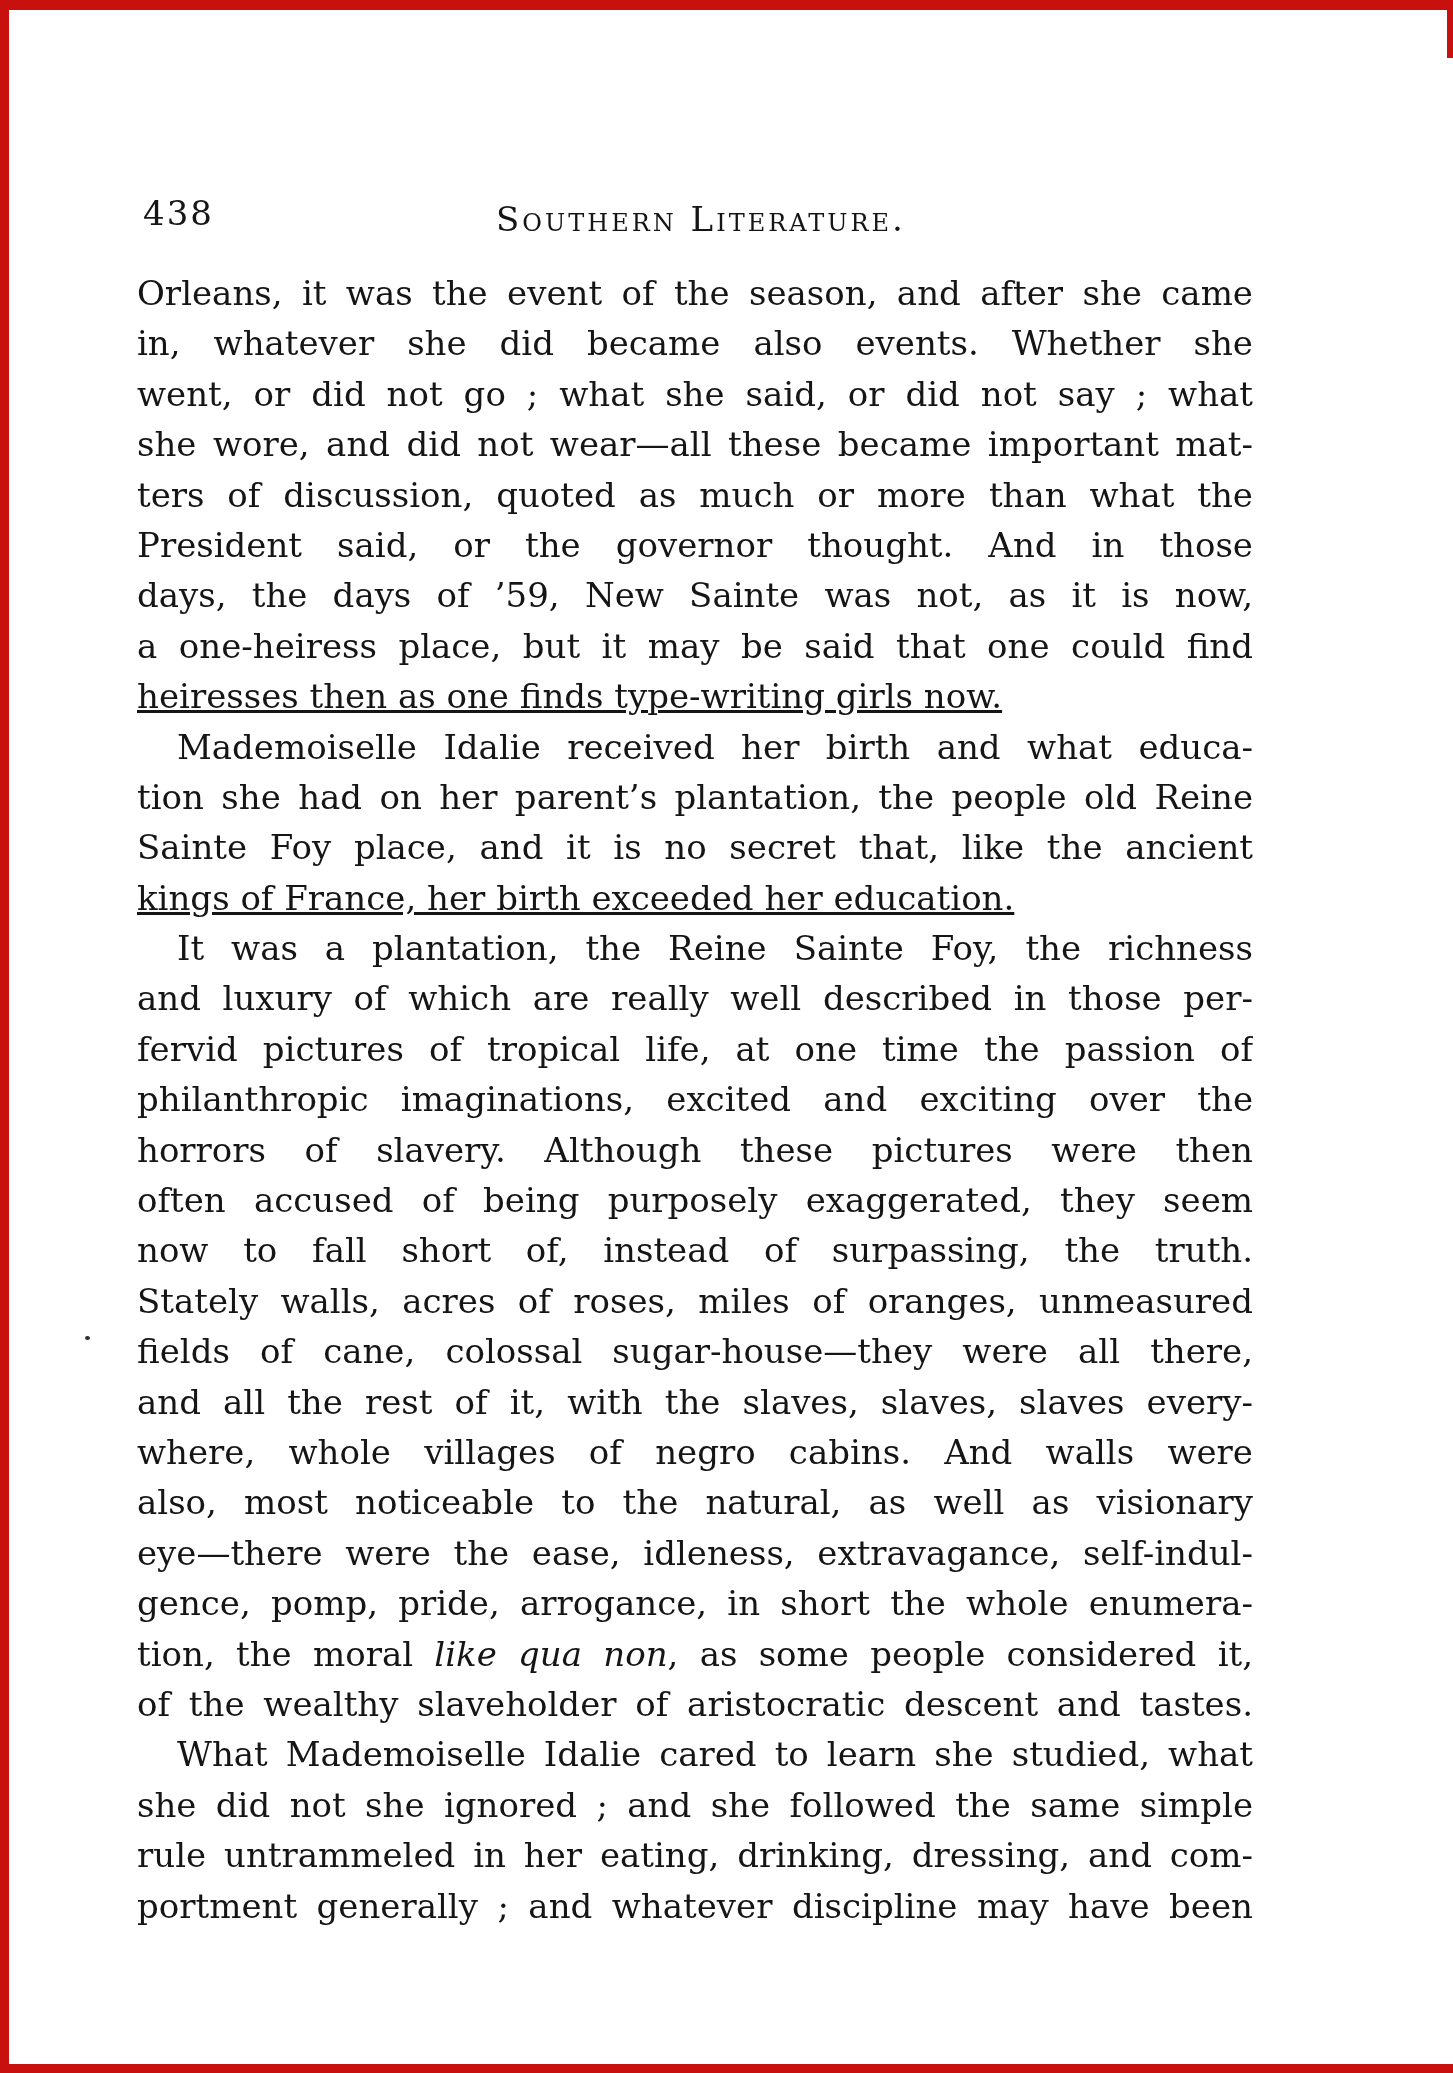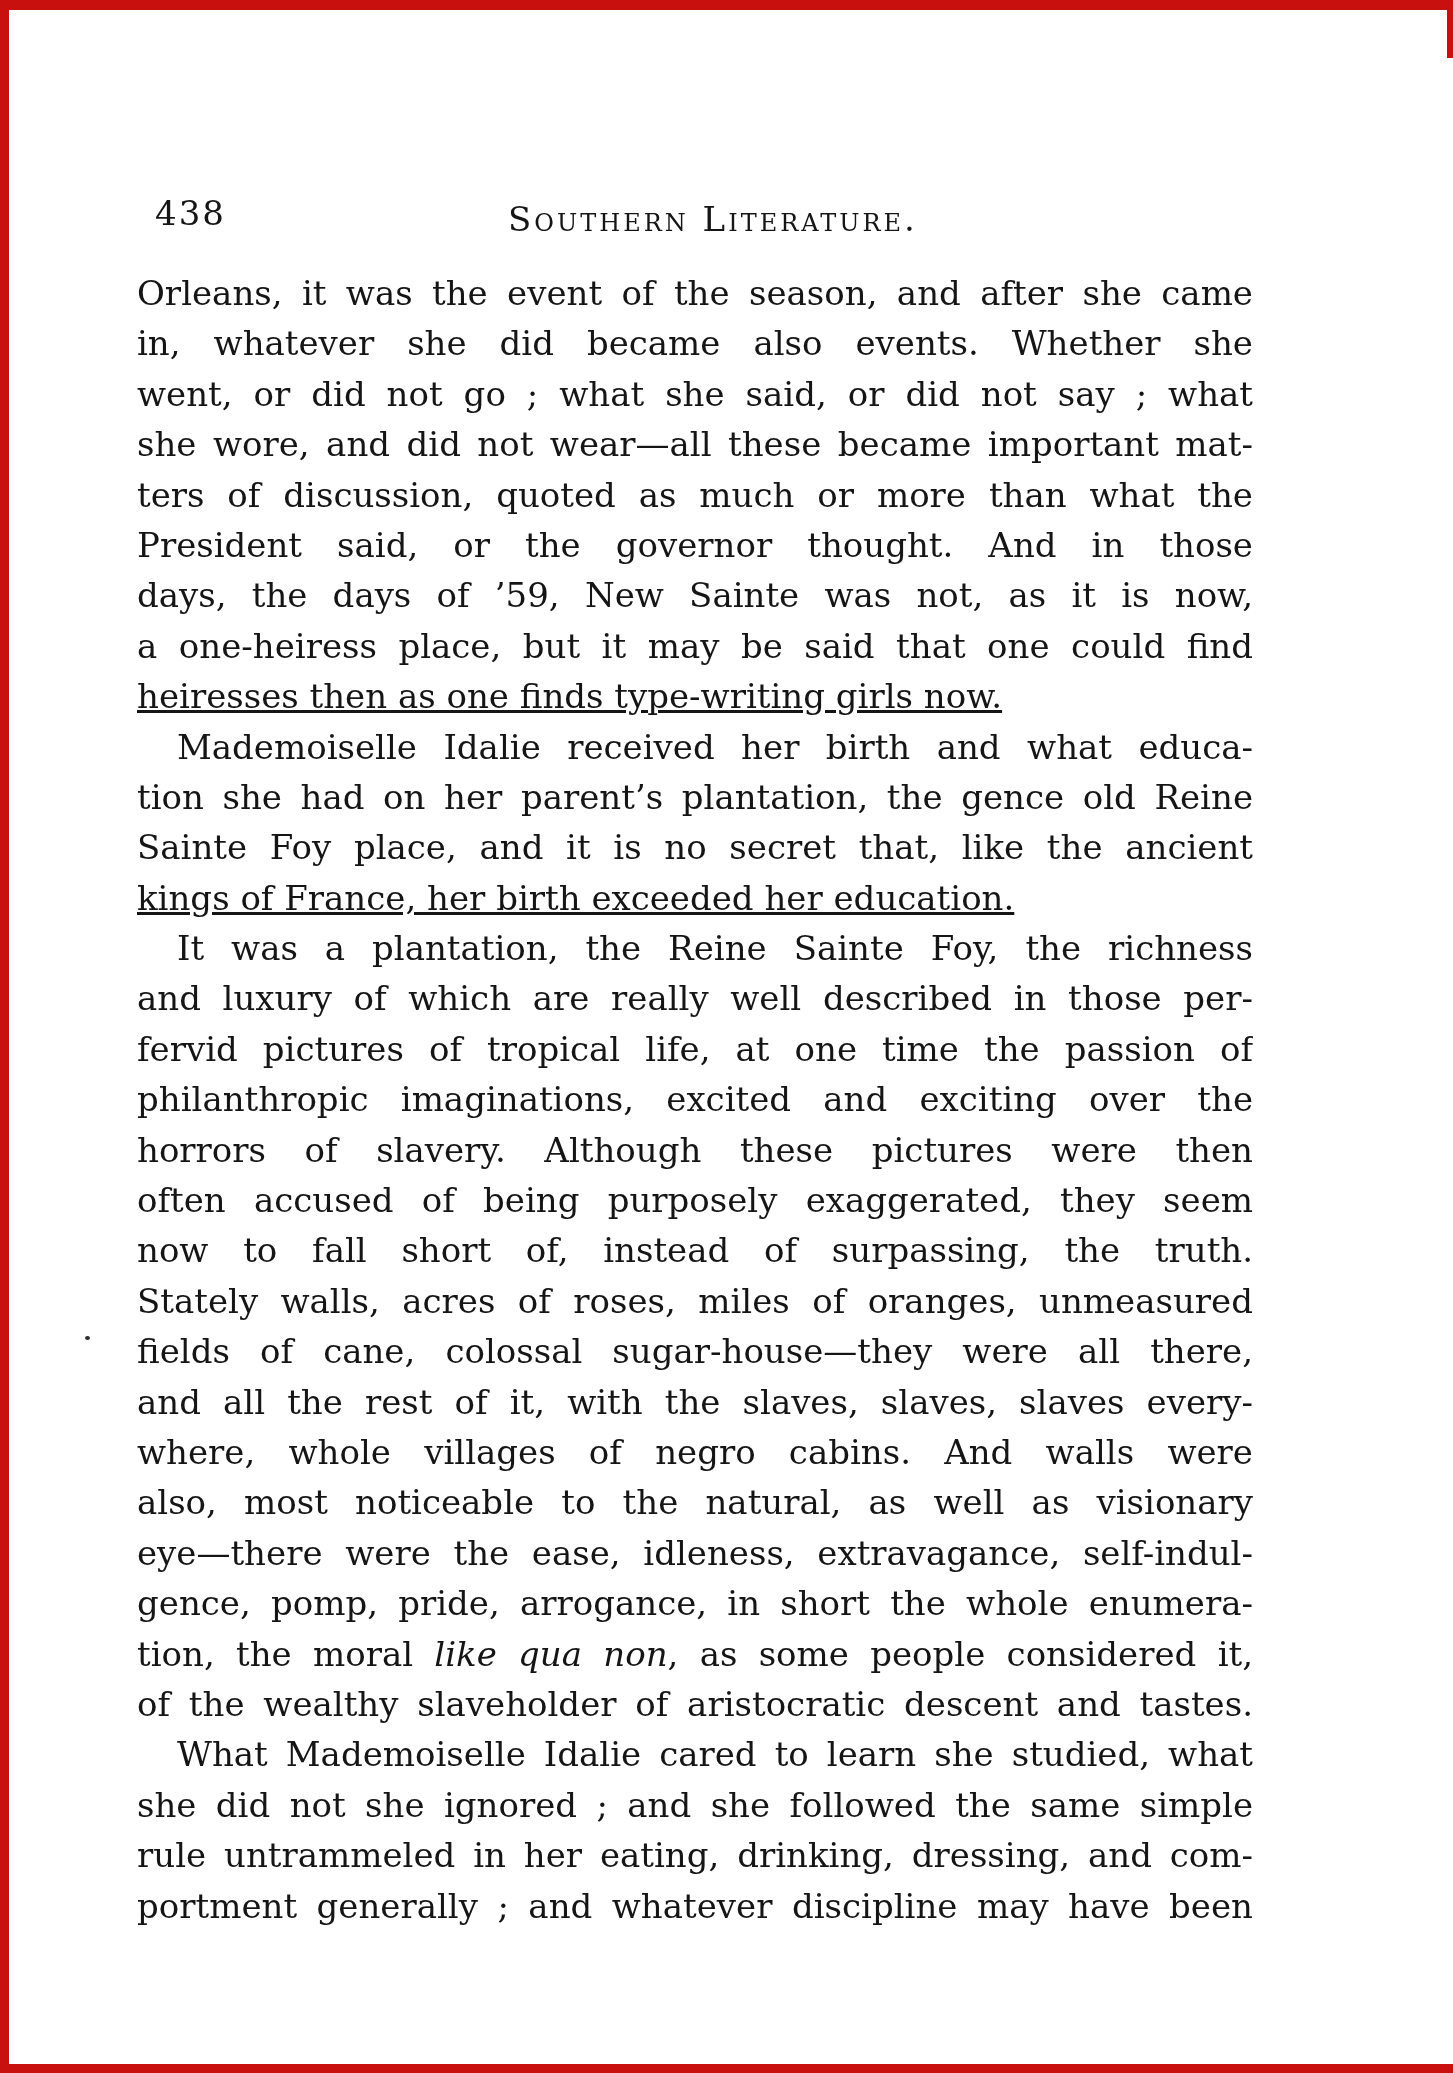--- a/index.html
+++ b/index.html
@@ -27,21 +27,21 @@
   .ink-speck {
     position: absolute;
     width: 5px; height: 4px;
     background: #2c2c2c;
     border-radius: 50%;
   }
 
   .running-head {
     position: absolute;
     top: 193px;
-    left: 155px;
+    left: 143px;
     width: 1116px;
     height: 44px;
   }
   .pagenum {
     position: absolute;
     left: 0; top: 0;
     font-size: 34px;
     letter-spacing: 2px;
   }
   .running-title {
@@ -95,21 +95,21 @@
       <div class="line">Orleans, it was the event of the season, and after she came</div>
       <div class="line">in, whatever she did became also events. Whether she</div>
       <div class="line">went, or did not go ; what she said, or did not say ; what</div>
       <div class="line">she wore, and did not wear—all these became important mat-</div>
       <div class="line">ters of discussion, quoted as much or more than what the</div>
       <div class="line">President said, or the governor thought. And in those</div>
       <div class="line">days, the days of ’59, New Sainte was not, as it is now,</div>
       <div class="line">a one-heiress place, but it may be said that one could find</div>
       <div class="line para-end">heiresses then as one finds type-writing girls now.</div>
       <div class="line indent">Mademoiselle Idalie received her birth and what educa-</div>
-      <div class="line">tion she had on her parent’s plantation, the gence old Reine</div>
+      <div class="line">tion she had on her parent’s plantation, the people old Reine</div>
       <div class="line">Sainte Foy place, and it is no secret that, like the ancient</div>
       <div class="line para-end">kings of France, her birth exceeded her education.</div>
       <div class="line indent">It was a plantation, the Reine Sainte Foy, the richness</div>
       <div class="line">and luxury of which are really well described in those per-</div>
       <div class="line">fervid pictures of tropical life, at one time the passion of</div>
       <div class="line">philanthropic imaginations, excited and exciting over the</div>
       <div class="line">horrors of slavery. Although these pictures were then</div>
       <div class="line">often accused of being purposely exaggerated, they seem</div>
       <div class="line">now to fall short of, instead of surpassing, the truth.</div>
       <div class="line">Stately walls, acres of roses, miles of oranges, unmeasured</div>

